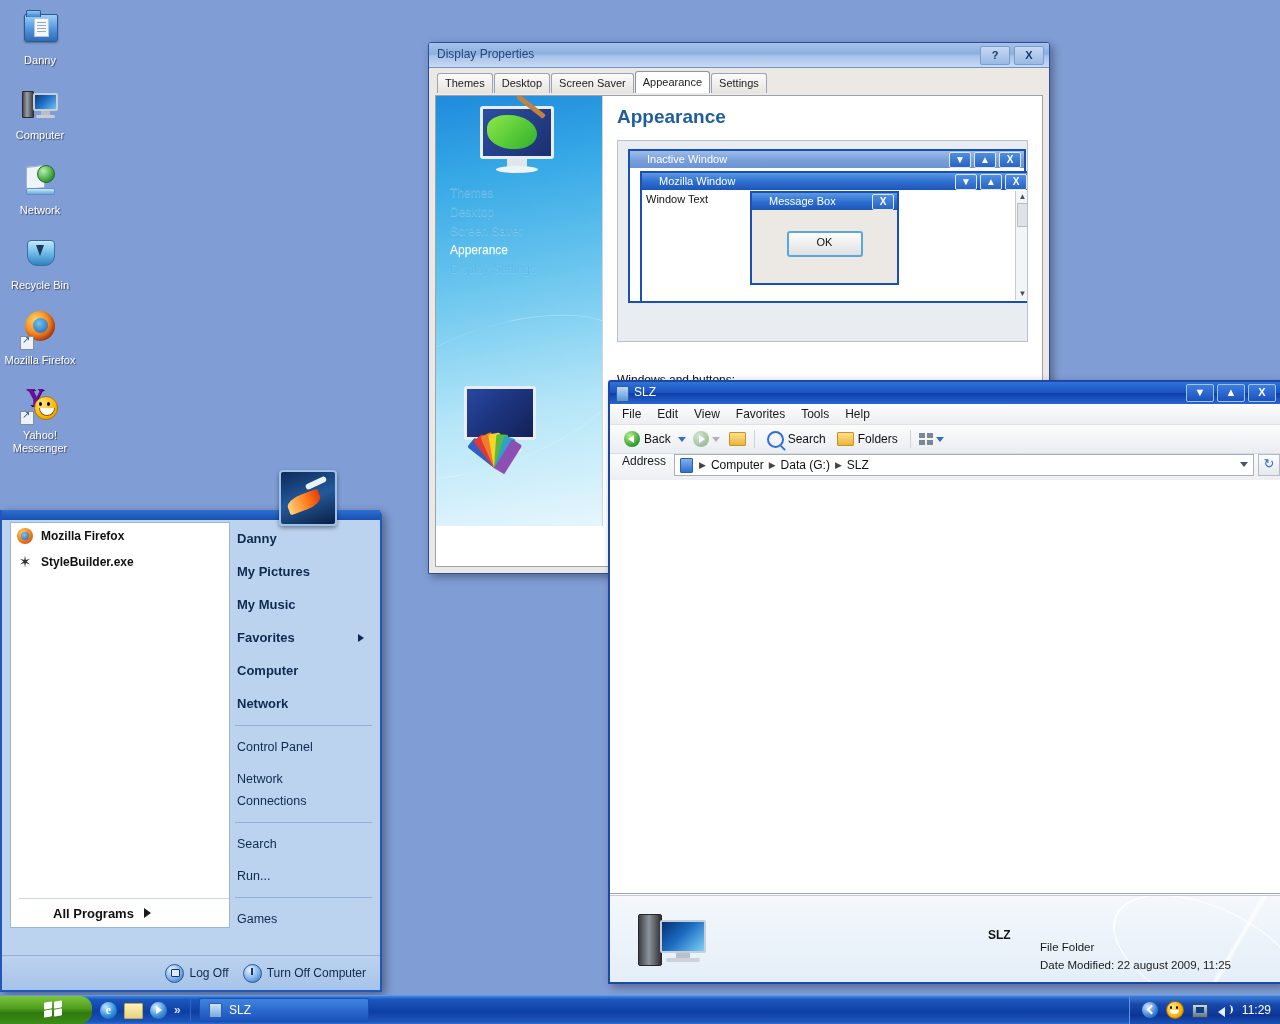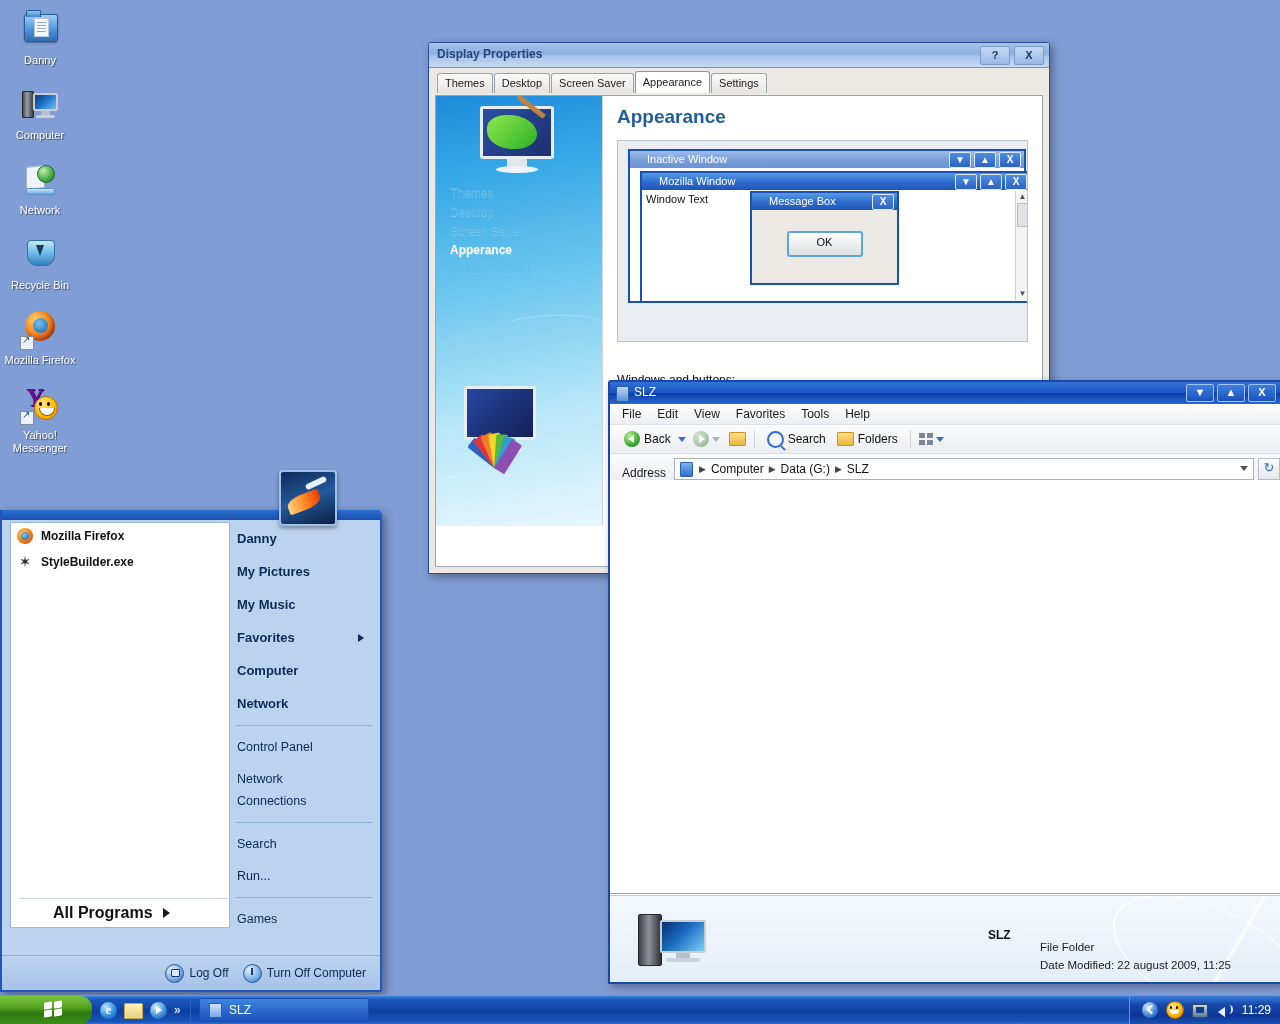--- a/index.html
+++ b/index.html
@@ -137,21 +137,21 @@
     border:1px solid #2a4e9b;
     border-radius:3px 3px 0 0;
   }
   #dp-titlebar{
     height:24px;position:relative;
     background:linear-gradient(180deg,#a9c2e8 0%,#8ab0e0 45%,#a6c3ea 55%,#c7daf3 100%);
     border-bottom:1px solid #6f93c9;
     border-radius:2px 2px 0 0;
   }
   #dp-titlebar .ttl{
-    position:absolute;left:8px;top:4px;font-size:12px;color:#28447c;font-weight:bold;
+    position:absolute;left:8px;top:4px;font-size:12px;color:#28447c;
   }
   .tb-btns{position:absolute;right:5px;top:3px;display:flex;gap:4px;}
   .tb-btn{
     width:28px;height:17px;border:1px solid #7d9ccd;border-radius:2px;
     background:linear-gradient(180deg,#c6d9f2,#9ab9e4);
     color:#183a72;font-size:11px;font-weight:bold;text-align:center;line-height:16px;
     cursor:pointer;
   }
   #dp-tabs{
     position:relative;height:20px;margin:5px 0 0 8px;
@@ -193,21 +193,21 @@
     position:absolute;left:33px;top:53px;width:20px;height:8px;background:#dfe6ec;
   }
   #dp-side .prev-mon .base{
     position:absolute;left:22px;top:60px;width:42px;height:7px;border-radius:50%;background:#eef3f7;
   }
   .side-nav{position:absolute;left:14px;top:88px;width:150px;}
   .side-nav div{
     font-size:12px;line-height:19px;color:#7ec6ef;text-shadow:0 1px 0 rgba(255,255,255,.25);
     cursor:pointer;
   }
-  .side-nav div.cur{color:#ffffff;font-weight:bold;}
+  .side-nav div.cur{color:#ffffff;font-weight:normal;}
   .side-nav div.dim{color:#56b4e6;}
   #dp-side .prev-mon2{position:absolute;left:28px;top:290px;width:110px;height:90px;}
   #dp-side .prev-mon2 .sc2{
     position:absolute;left:0;top:0;width:72px;height:54px;border:3px solid #e8edf2;border-radius:3px;
     background:linear-gradient(135deg,#2747a0,#122058);box-sizing:border-box;
   }
   #dp-side .prev-mon2 .stand2{position:absolute;left:26px;top:54px;width:20px;height:8px;background:#dfe6ec;}
   #dp-side .prev-mon2 .base2{position:absolute;left:14px;top:61px;width:44px;height:7px;border-radius:50%;background:#eef3f7;}
   .fan{position:absolute;left:30px;top:42px;width:72px;height:40px;}
   .fan i{
@@ -310,21 +310,21 @@
     width:14px;height:12px;display:inline-block;
     background:
       linear-gradient(#7b8796,#7b8796) 0 0/6px 5px no-repeat,
       linear-gradient(#7b8796,#7b8796) 8px 0/6px 5px no-repeat,
       linear-gradient(#7b8796,#7b8796) 0 7px/6px 5px no-repeat,
       linear-gradient(#7b8796,#7b8796) 8px 7px/6px 5px no-repeat;
   }
   .tb-sep{width:1px;height:18px;background:#cdd3da;margin:0 5px;}
   #ex-addrbar{
     height:26px;background:linear-gradient(180deg,#fafbfc,#edeff2);
-    border-bottom:1px solid #c9ced5;display:flex;align-items:flex-end;padding-left:12px;
+    border-bottom:1px solid #c9ced5;display:flex;align-items:flex-start;padding-left:12px;
   }
   #ex-addrbar .lab{font-size:12px;color:#1a1a1a;margin-right:8px;}
   #ex-path{
     flex:1;height:20px;background:#fff;border:1px solid #a8b0ba;display:flex;align-items:center;
     padding-left:5px;margin-right:4px;position:relative;
   }
   #ex-path .driveico{
     width:11px;height:13px;border-radius:1px;
     background:linear-gradient(180deg,#7fb2ea,#2f6fd0);border:1px solid #2a5fae;margin-right:4px;
   }
@@ -401,21 +401,21 @@
   .sm-prog .nm{font-size:12px;font-weight:bold;color:#111;}
   .pico{width:16px;height:16px;position:relative;flex:0 0 16px;}
   .pico.ff{border-radius:50%;background:radial-gradient(circle at 35% 30%,#ffcb5e,#f2811c 50%,#c7380f);}
   .pico.ff:after{content:"";position:absolute;left:4px;top:4px;width:8px;height:8px;border-radius:50%;
     background:radial-gradient(circle at 40% 35%,#7cc8f2,#1f5ea6);}
   .pico.sb{color:#333;font-size:15px;line-height:16px;text-align:center;}
   #sm-allprogs{
     position:absolute;left:8px;right:0;bottom:0;height:28px;border-top:1px solid #cdd6e2;
     display:flex;align-items:center;gap:10px;padding-left:34px;cursor:pointer;
   }
-  #sm-allprogs .t{font-size:16px;font-weight:bold;color:#111;}
+  #sm-allprogs .t{font-size:13px;font-weight:bold;color:#111;}
   .arrow-r{width:0;height:0;border-top:5px solid transparent;border-bottom:5px solid transparent;
     border-left:7px solid #1a1a1a;}
   #sm-right{
     position:absolute;left:233px;top:12px;right:4px;bottom:62px;
   }
   .sm-item{font-size:12.5px;color:#0d2a52;padding:9px 2px;cursor:pointer;position:relative;}
   .sm-item.bold{font-weight:bold;font-size:13px;}
   .sm-item .ar{position:absolute;right:12px;top:13px;width:0;height:0;
     border-top:4px solid transparent;border-bottom:4px solid transparent;border-left:6px solid #0d2a52;}
   .sm-sep{height:1px;background:#8fb0d8;margin:5px 4px 5px 0;}

